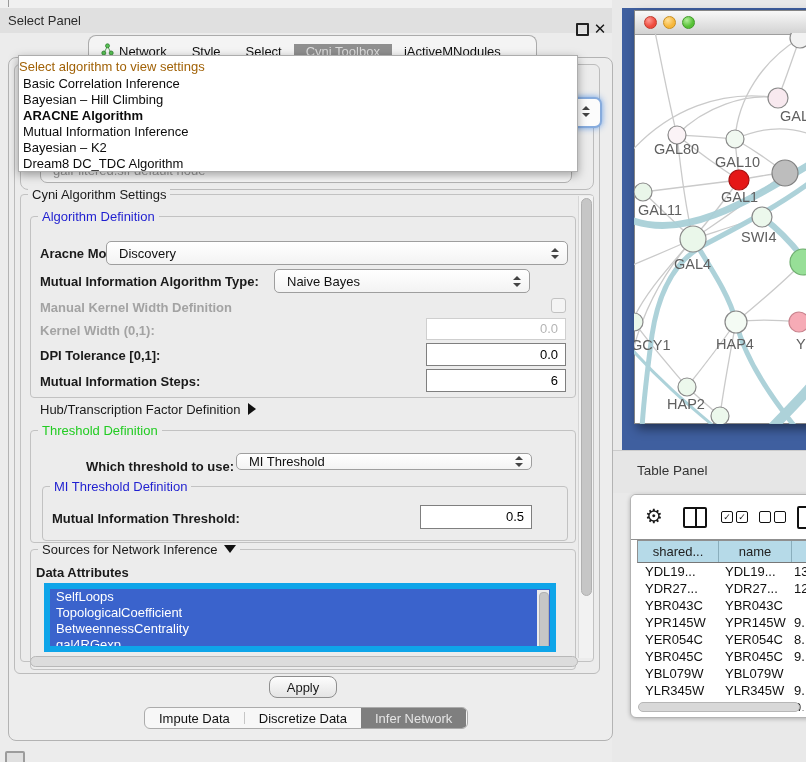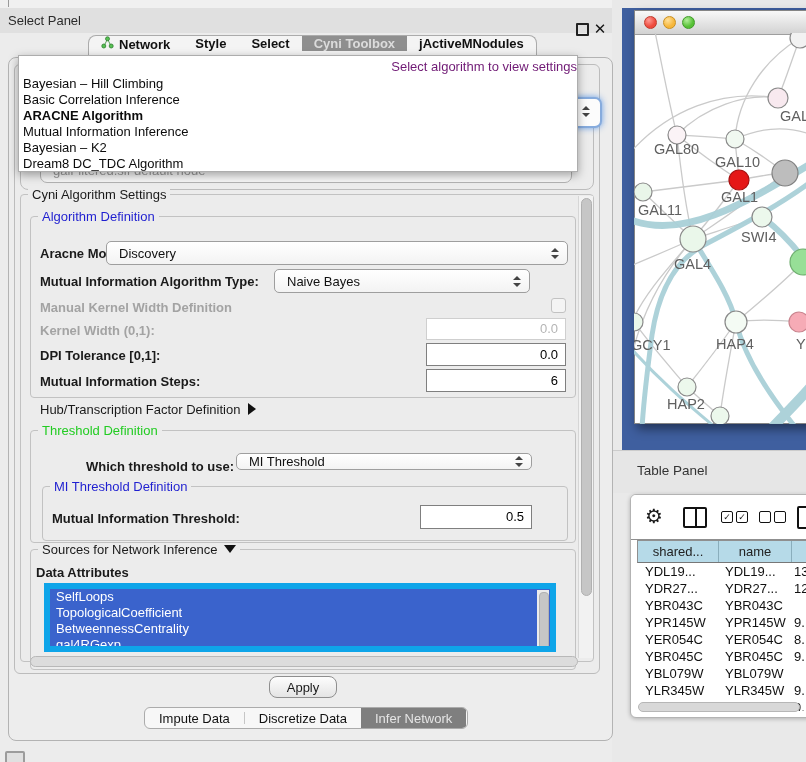--- a/index.html
+++ b/index.html
@@ -9,38 +9,38 @@
 
   
   .top-strip{left:0;top:0;width:806px;height:8px;background:#f0f0f0;border-bottom:1px solid #e2e2e2;}
   .top-tick{left:8px;top:0;width:1px;height:7px;background:#9a9a9a;}
   .titlebar{left:0;top:8px;width:612px;height:25px;background:#e0e0e0;}
   .titlebar .title{position:absolute;left:8px;top:0;line-height:25px;color:#2b2b2b;}
   .float-btn{position:absolute;left:576px;top:15px;width:9px;height:9px;border:2px solid #222;border-radius:1px;}
   .close-btn{position:absolute;left:592px;top:8px;width:16px;height:25px;line-height:25px;font-weight:bold;font-size:15px;color:#111;text-align:center;}
 
   .tabbar{left:88px;top:35px;width:447px;height:23px;background:#f4f4f4;border:1px solid #ababab;border-bottom:none;
-          border-radius:8px 8px 0 0;display:flex;align-items:flex-start;z-index:8;font-weight:bold;}
+          border-radius:8px 8px 0 0;display:flex;align-items:flex-end;z-index:8;}
   .tab{display:flex;align-items:center;padding:0 12px;color:#111;white-space:nowrap;}
   .tab.sel{background:#8f8f8f;color:#dcdcdc;}
   .tab-div{width:1px;background:#c6c6c6;margin:4px 0;}
   .net-icon{margin-right:5px;}
 
   .outer-panel{left:8px;top:57px;width:603px;height:682px;border:1px solid #b3b3b3;border-radius:8px;background:#ededed;z-index:1;}
   .inner-panel{left:14px;top:64px;width:584px;height:608px;border:1px solid #bcbcbc;border-radius:6px;background:#ececec;z-index:2;}
   .behind-group{left:20px;top:120px;width:572px;height:68px;border:1px solid #bcbcbc;border-radius:8px;background:#ececec;z-index:4;}
   .hidden-combo{left:40px;top:156px;width:532px;height:27px;border:1px solid #b2b2b2;border-radius:7px;background:#f6f6f6;
                 color:#9a9a9a;line-height:27px;padding-left:12px;box-sizing:border-box;z-index:5;}
   .focus-frag{left:562px;top:97px;width:40px;height:31px;border:2px solid #86abdd;border-radius:7px;background:#fcfcfc;
               box-shadow:0 0 6px rgba(90,150,230,.9);z-index:6;box-sizing:border-box;}
 
   
   .dropdown{left:18px;top:55px;width:560px;height:117px;background:#fff;border:1px solid #adadad;
             box-shadow:0 3px 9px rgba(0,0,0,.35);z-index:30;padding-top:3px;box-sizing:border-box;}
-  .dd-head{height:17px;text-align:right;color:#701a75;}
+  .dd-head{height:17px;text-align:left;color:#a16207;}
   .dd-item{height:16px;line-height:16px;padding-left:4px;color:#0b0b0b;white-space:nowrap;}
   .dd-item.bold{font-weight:bold;}
 
   
   .group{border:1px solid #c2c2c2;border-radius:4px;background:transparent;}
   .legend{position:absolute;background:#ececec;padding:0 4px;line-height:13px;z-index:7;white-space:nowrap;}
   .legend.blue{color:#1f1fd0;}
   .legend.green{color:#22cc22;}
   .lbl{position:absolute;font-weight:bold;white-space:nowrap;}
   .lbl.dis{color:#a3a3a3;}
@@ -167,22 +167,22 @@
     <div class="tab sel">
         <span>Cyni Toolbox</span>
       </div>
     <div class="tab">
         <span>jActiveMNodules</span>
       </div>
   </div>
 
   <div class="abs dropdown">
     <div class="dd-head">Select algorithm to view settings</div>
+    <div class="dd-item">Basic Correlation Inference</div>
     <div class="dd-item">Bayesian – Hill Climbing</div>
-    <div class="dd-item">Basic Correlation Inference</div>
     <div class="dd-item bold">ARACNE Algorithm</div>
     <div class="dd-item">Mutual Information Inference</div>
     <div class="dd-item">Bayesian – K2</div>
     <div class="dd-item">Dream8 DC_TDC Algorithm</div>
   </div>
 
   <div class="abs group" style="left:20px;top:194px;width:572px;height:466px;z-index:5;"></div>
   <div class="legend" style="left:28px;top:188px;">Cyni Algorithm Settings</div>
   <div class="abs vsb">
       <div class="thumb"></div>

